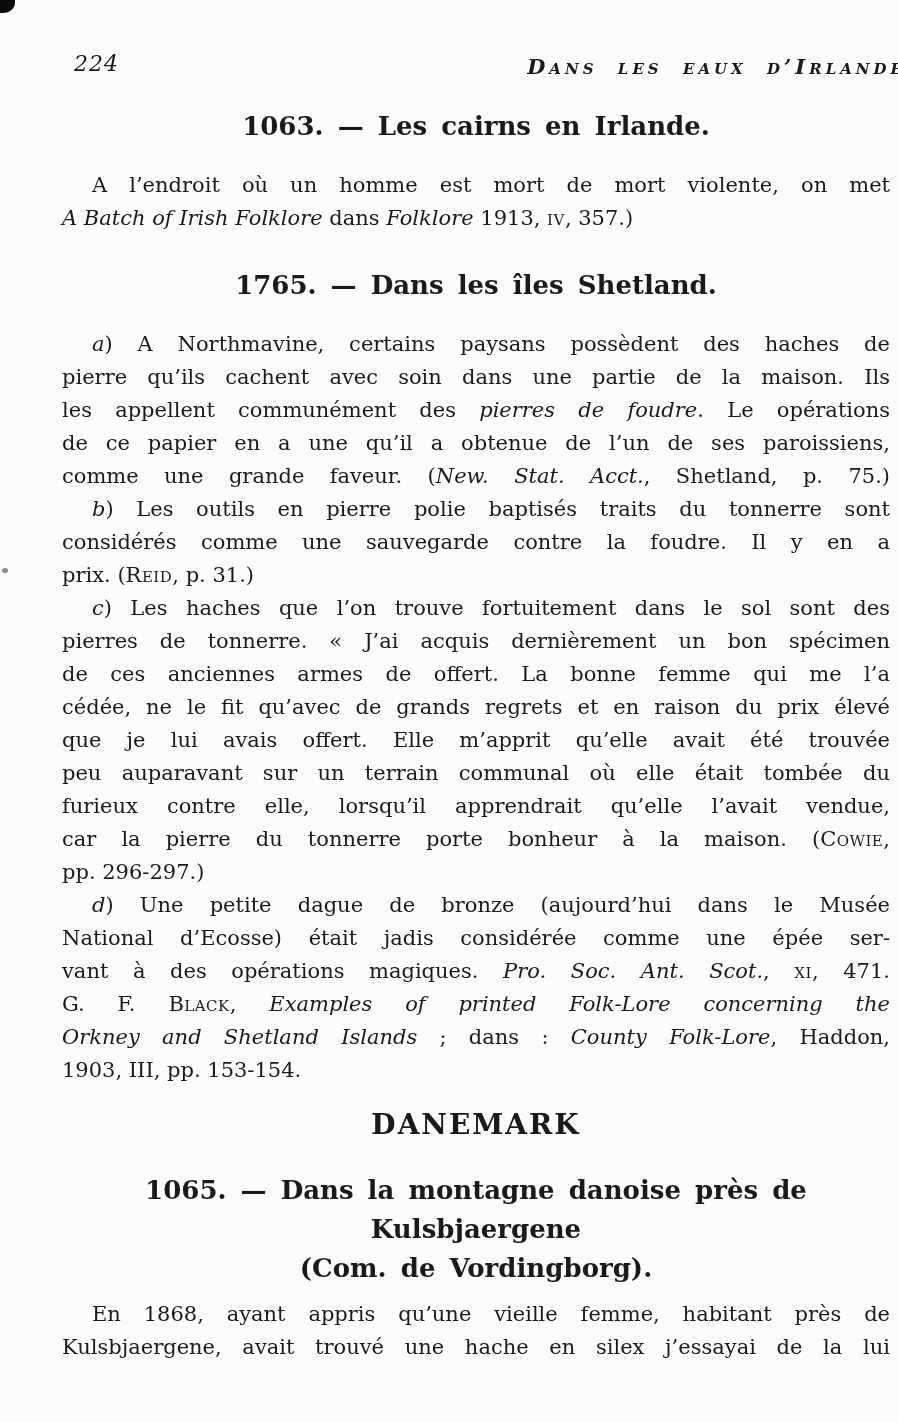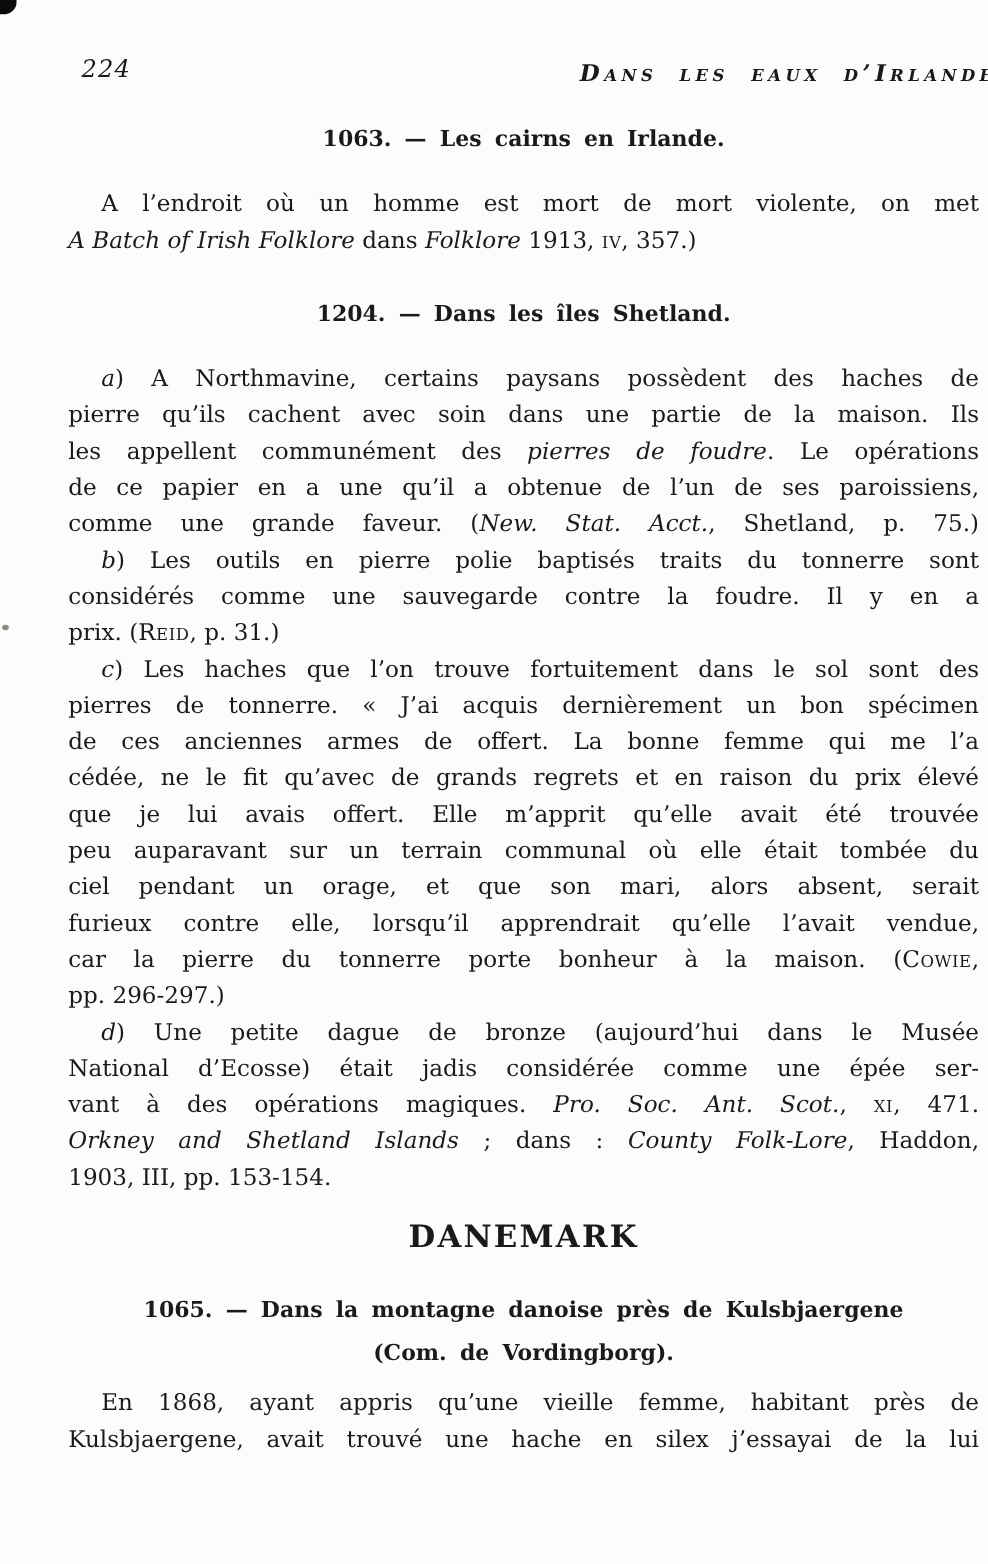--- a/index.html
+++ b/index.html
@@ -39,21 +39,21 @@
     word-spacing: 9px;
     padding-top: 4px;
   }
   #content {
     position: absolute; top: 110px; left: 62px;
     width: 828px;
     font-size: 21px; line-height: 33px;
   }
   .heading { font-weight: bold; text-align: center; }
   .heading.section {
-    font-size: 20px; line-height: 33px;
+    font-size: 26px; line-height: 33px;
     margin: 34px 0 26px;
     word-spacing: 5px;
   }
   .heading.section:first-child { margin-top: 0; }
   .heading.country {
     font-size: 28px; line-height: 36px;
     letter-spacing: 2px; word-spacing: 4px;
     margin: 20px 0 26px;
   }
   .heading.two-line {
@@ -83,50 +83,50 @@
 
 <div id="content">
     <div class="heading section">
       <div>1063. — Les cairns en Irlande.</div>
     </div>
     <div class="para">
       <div class="line indent"><span>A l’endroit où un homme est mort de mort violente, on met</span></div>
       <div class="line flush"><span class="it">A Batch of Irish Folklore</span><span> dans </span><span class="it">Folklore</span><span> 1913, </span><span class="sc">iv</span><span>, 357.)</span></div>
     </div>
     <div class="heading section">
-      <div>1204. — Dans les îles Shetland.</div>
+      <div>1765. — Dans les îles Shetland.</div>
     </div>
     <div class="para">
       <div class="line indent"><span class="it">a</span><span>) A Northmavine, certains paysans possèdent des haches de</span></div>
       <div class="line"><span>pierre qu’ils cachent avec soin dans une partie de la maison. Ils</span></div>
       <div class="line"><span>les appellent communément des </span><span class="it">pierres de foudre</span><span>. Le opérations</span></div>
       <div class="line"><span>de ce papier en a une qu’il a obtenue de l’un de ses paroissiens,</span></div>
       <div class="line"><span>comme une grande faveur. (</span><span class="it">New. Stat. Acct.</span><span>, Shetland, p. 75.)</span></div>
     </div>
     <div class="para">
       <div class="line indent"><span class="it">b</span><span>) Les outils en pierre polie baptisés traits du tonnerre sont</span></div>
       <div class="line"><span>considérés comme une sauvegarde contre la foudre. Il y en a</span></div>
       <div class="line flush"><span>prix. (</span><span class="sc">Reid</span><span>, p. 31.)</span></div>
     </div>
     <div class="para">
       <div class="line indent"><span class="it">c</span><span>) Les haches que l’on trouve fortuitement dans le sol sont des</span></div>
       <div class="line"><span>pierres de tonnerre. « J’ai acquis dernièrement un bon spécimen</span></div>
       <div class="line"><span>de ces anciennes armes de offert. La bonne femme qui me l’a</span></div>
       <div class="line"><span>cédée, ne le fit qu’avec de grands regrets et en raison du prix élevé</span></div>
       <div class="line"><span>que je lui avais offert. Elle m’apprit qu’elle avait été trouvée</span></div>
       <div class="line"><span>peu auparavant sur un terrain communal où elle était tombée du</span></div>
-      <div class="line"><span>ciel pendant un orage, et que son mari, alors absent, serait</span></div>
       <div class="line"><span>furieux contre elle, lorsqu’il apprendrait qu’elle l’avait vendue,</span></div>
       <div class="line"><span>car la pierre du tonnerre porte bonheur à la maison. (</span><span class="sc">Cowie</span><span>,</span></div>
       <div class="line flush"><span>pp. 296-297.)</span></div>
     </div>
     <div class="para">
       <div class="line indent"><span class="it">d</span><span>) Une petite dague de bronze (aujourd’hui dans le Musée</span></div>
       <div class="line"><span>National d’Ecosse) était jadis considérée comme une épée ser-</span></div>
       <div class="line"><span>vant à des opérations magiques. </span><span class="it">Pro. Soc. Ant. Scot.</span><span>, </span><span class="sc">xi</span><span>, 471.</span></div>
+      <div class="line"><span>G. F. </span><span class="sc">Black</span><span>, </span><span class="it">Examples of printed Folk-Lore concerning the</span></div>
       <div class="line"><span class="it">Orkney and Shetland Islands</span><span> ; dans : </span><span class="it">County Folk-Lore</span><span>, Haddon,</span></div>
       <div class="line flush"><span>1903, III, pp. 153-154.</span></div>
     </div>
     <div class="heading country">
       <div>DANEMARK</div>
     </div>
     <div class="heading section two-line">
       <div>1065. — Dans la montagne danoise près de Kulsbjaergene</div>
       <div>(Com. de Vordingborg).</div>
     </div>

